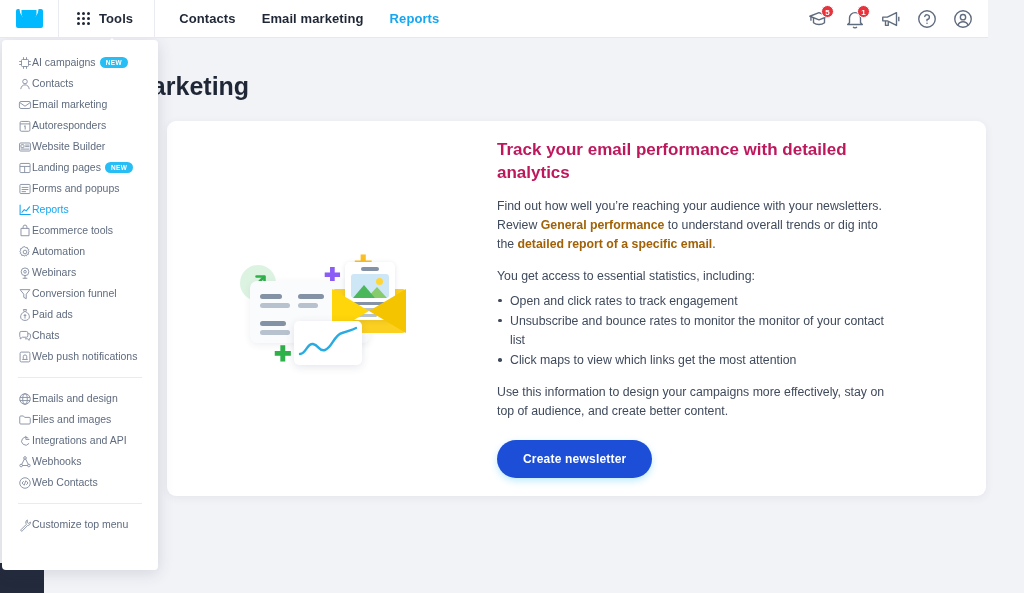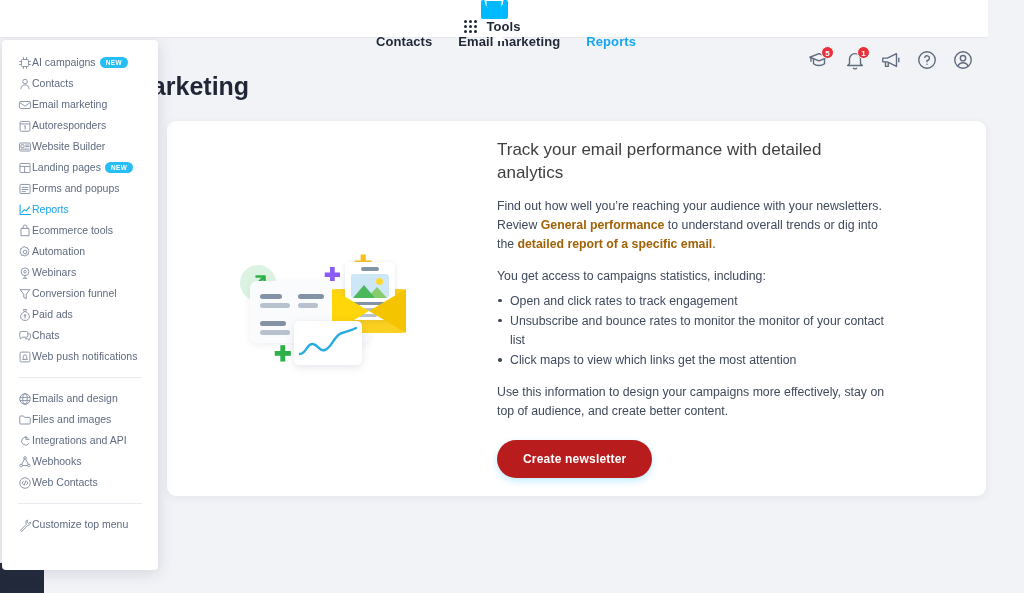--- a/index.html
+++ b/index.html
@@ -11,21 +11,20 @@
   }
 
   
   .topbar {
     position: absolute; top: 0; left: 0;
     width: 988px; height: 38px;
     background: #ffffff;
     border-bottom: 1px solid #e6e8ee;
     display: flex; align-items: center;
     z-index: 30;
-    flex-direction: column;
   }
   .logo-wrap { width: 58px; display: flex; align-items: center; justify-content: center; }
   .logo-env {
     width: 27px; height: 19px; background: #00b9ff; border-radius: 2px;
     position: relative; overflow: hidden;
   }
   .logo-env::after{
     content:""; position:absolute; left:50%; top:-7px; transform:translateX(-50%);
     width: 19px; height: 17px; border-radius: 0 0 11px 11px;
     background: #ffffff;
@@ -81,40 +80,40 @@
     position: absolute; left: 167px; top: 121px;
     width: 819px; height: 375px;
     background: #ffffff; border-radius: 9px;
     box-shadow: 0 2px 9px rgba(40,55,90,.07);
     display: flex; align-items: center;
   }
   .illus-col { width: 330px; display: flex; align-items: center; justify-content: center; }
   .text-col { width: 400px; padding-right: 10px; }
 
   .card-h1 {
-    font-size: 17px; font-weight: normal; color: #404040;
+    font-size: 17px; font-weight: bold; color: #be185d;
     line-height: 1.35; margin-bottom: 12px;
   }
   .card-p {
     font-size: 12.3px; color: #3f4a5c; line-height: 1.55;
     margin-bottom: 13px;
   }
   .card-p b { font-weight: bold; color: #a16207; }
   .card-list { list-style: none; margin: 0 0 13px 0; padding: 0; }
   .card-list li {
     font-size: 12.3px; color: #3f4a5c; line-height: 1.55;
     padding-left: 13px; position: relative; margin-bottom: 1px;
   }
   .card-list li::before {
     content: ""; position: absolute; left: 1px; top: 7px;
     width: 3.5px; height: 3.5px; border-radius: 50%; background: #3f4a5c;
   }
   .cta {
     margin-top: 6px; display: inline-block; border: none;
-    background: #b91c1c; color: #ffffff; font-weight: bold;
+    background: #1d4ed8; color: #ffffff; font-weight: bold;
     font-size: 12px; letter-spacing: .2px;
     padding: 12px 26px; border-radius: 21px; cursor: pointer;
     box-shadow: 0 3px 7px rgba(44,189,247,.3);
     font-family: "Liberation Sans", sans-serif;
   }
 
   
   .illus { position: relative; width: 200px; height: 140px; }
   .illus .card-grey {
     position: absolute; left: 18px; top: 42px; width: 120px; height: 62px;
@@ -250,21 +249,21 @@
         </svg>
       </div>
     </div>
   </div>
 
   <div class="text-col">
     <div class="card-h1">Track your email performance with detailed analytics</div>
 
     <p class="card-p"><span>Find out how well you’re reaching your audience with your newsletters. Review </span><b>General performance</b><span> to understand overall trends or dig into the </span><b>detailed report of a specific email</b><span>.</span></p>
 
-    <p class="card-p" style="margin-bottom:6px;">You get access to campaigns statistics, including:</p>
+    <p class="card-p" style="margin-bottom:6px;">You get access to essential statistics, including:</p>
 
     <ul class="card-list">
       <li>Open and click rates to track engagement</li>
       <li>Unsubscribe and bounce rates to monitor the monitor of your contact list</li>
       <li>Click maps to view which links get the most attention</li>
     </ul>
 
     <p class="card-p">Use this information to design your campaigns more effectively, stay on top of audience, and create better content.</p>
 
     <button class="cta">Create newsletter</button>

